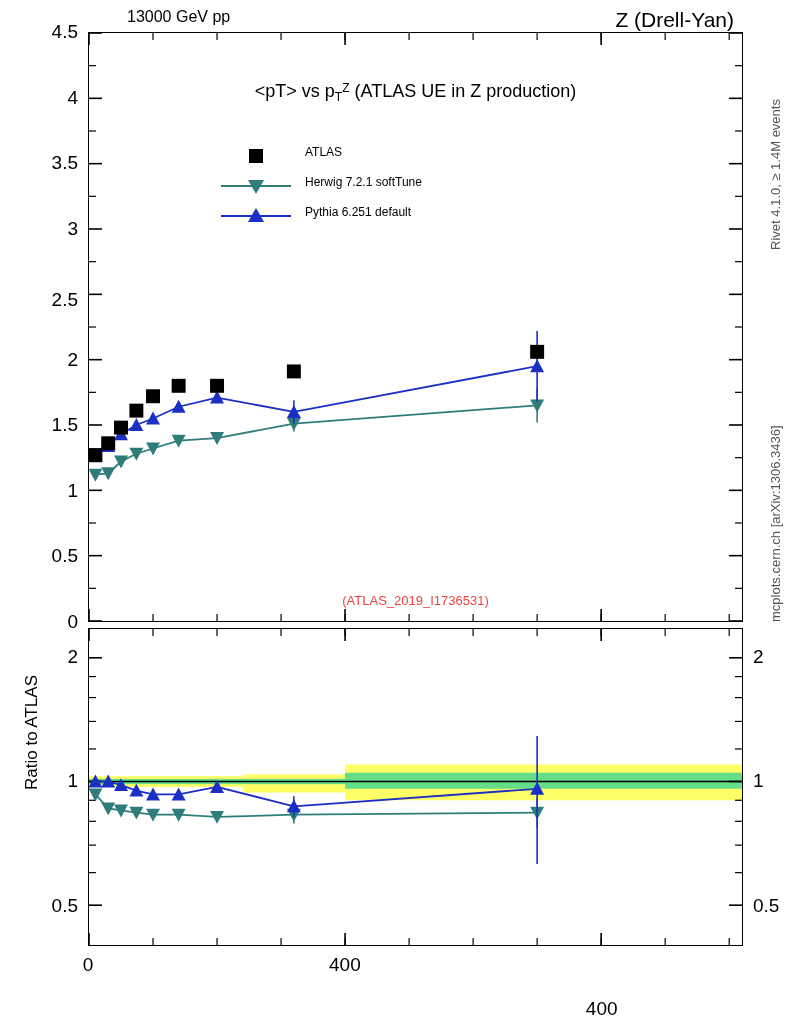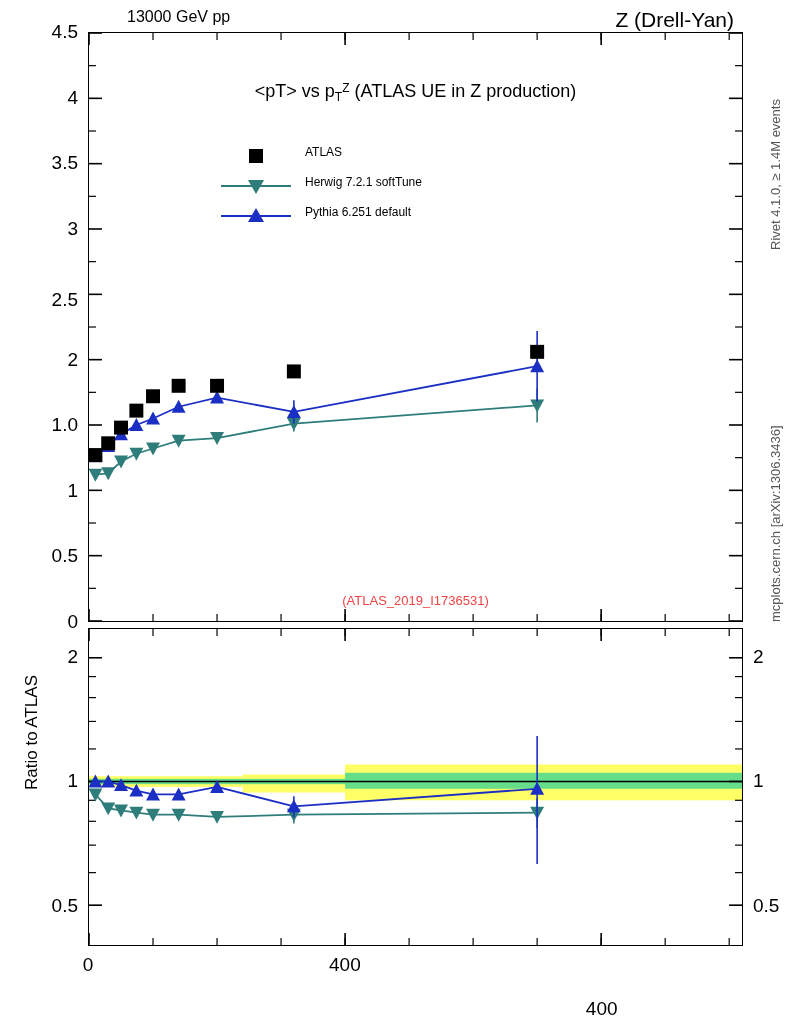--- a/index.html
+++ b/index.html
@@ -301,21 +301,21 @@
         <polygon points="449.5098039215686,153.77511397132258 456.5098039215686,166.77511397132258 442.5098039215686,166.77511397132258" fill="#1b2fc4"></polygon>
       </svg>
   </div>
 
   <div id="ratio-ylabel">Ratio to ATLAS</div>
 
   <div id="labels-layer">
       <div class="txt ylab" style="left: auto; top: 622px; right: 708px;">0</div>
       <div class="txt ylab" style="left: auto; top: 556.444px; right: 708px;">0.5</div>
       <div class="txt ylab" style="left: auto; top: 490.889px; right: 708px;">1</div>
-      <div class="txt ylab" style="left: auto; top: 425.333px; right: 708px;">1.0</div>
+      <div class="txt ylab" style="left: auto; top: 425.333px; right: 708px;">1.5</div>
       <div class="txt ylab" style="left: auto; top: 359.778px; right: 708px;">2</div>
       <div class="txt ylab" style="left: auto; top: 294.222px; right: 708px; margin-top: 6px;">2.5</div>
       <div class="txt ylab" style="left: auto; top: 228.667px; right: 708px;">3</div>
       <div class="txt ylab" style="left: auto; top: 163.111px; right: 708px;">3.5</div>
       <div class="txt ylab" style="left: auto; top: 97.5556px; right: 708px;">4</div>
       <div class="txt ylab" style="left: auto; top: 32px; right: 708px; text-align: right;">4.5</div>
       <div class="txt ylab" style="left: auto; top: 905.926px; right: 708px;">0.5</div>
       <div class="txt" style="left: 753px; top: 905.926px; font-size: 19px; transform: translateY(-50%);">0.5</div>
       <div class="txt ylab" style="left: auto; top: 781.444px; right: 708px;">1</div>
       <div class="txt" style="left: 753px; top: 781.444px; font-size: 19px; transform: translateY(-50%);">1</div>

